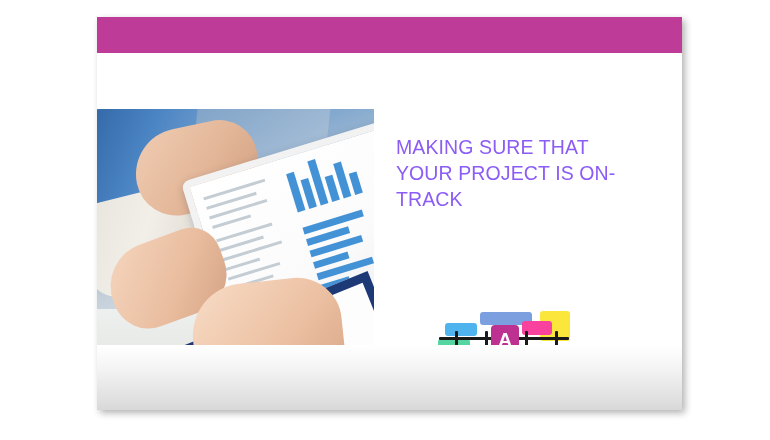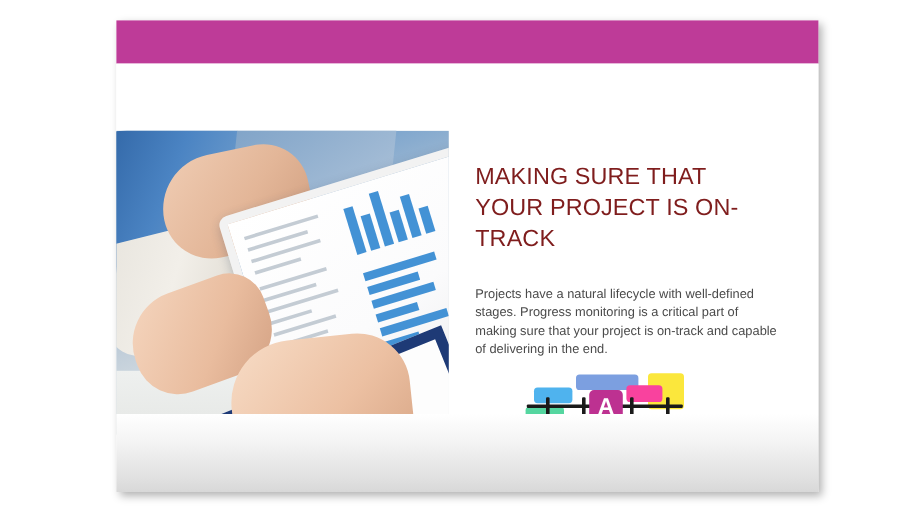--- a/index.html
+++ b/index.html
@@ -200,21 +200,21 @@
     position: absolute;
     left: 299px;
     top: 81px;
     width: 252px;
   }
   .slide-title {
     margin: 0;
     font-size: 19.5px;
     line-height: 26px;
     font-weight: normal;
-    color: #7f1d1d;
+    color: #8b5cf6;
     letter-spacing: 0.1px;
   }
   .slide-paragraph {
     margin: 0;
     padding-top: 26px;
     font-size: 10.7px;
     line-height: 15.4px;
     color: #4a4a4a;
   }
 
@@ -300,21 +300,20 @@
         <div class="ph-saucer"></div>
         <div class="ph-cup"></div>
         <div class="ph-coffee"></div>
         <div class="ph-clipboard"></div>
         <div class="ph-pen"></div>
         <div class="ph-hand-c"></div>
       </div>
 
       <div class="text-col">
         <h1 class="slide-title">MAKING SURE THAT YOUR PROJECT IS ON-TRACK</h1>
-        <p class="slide-paragraph">Projects have a natural lifecycle with well-defined stages. Progress monitoring is a critical part of making sure that your project is on-track and capable of delivering in the end.</p>
       </div>
 
       <div class="gantt">
 
         <div class="gantt-bar" style="left:46px; top:11px; width:52px; height:13px; background:#7c9fe0;"></div>
 
         <div class="gantt-bar" style="left:106px; top:10px; width:30px; height:30px; background:#fbe73c;"></div>
 
         <div class="gantt-bar" style="left:11px; top:22px; width:32px; height:13px; background:#4fb3ee;"></div>
 

